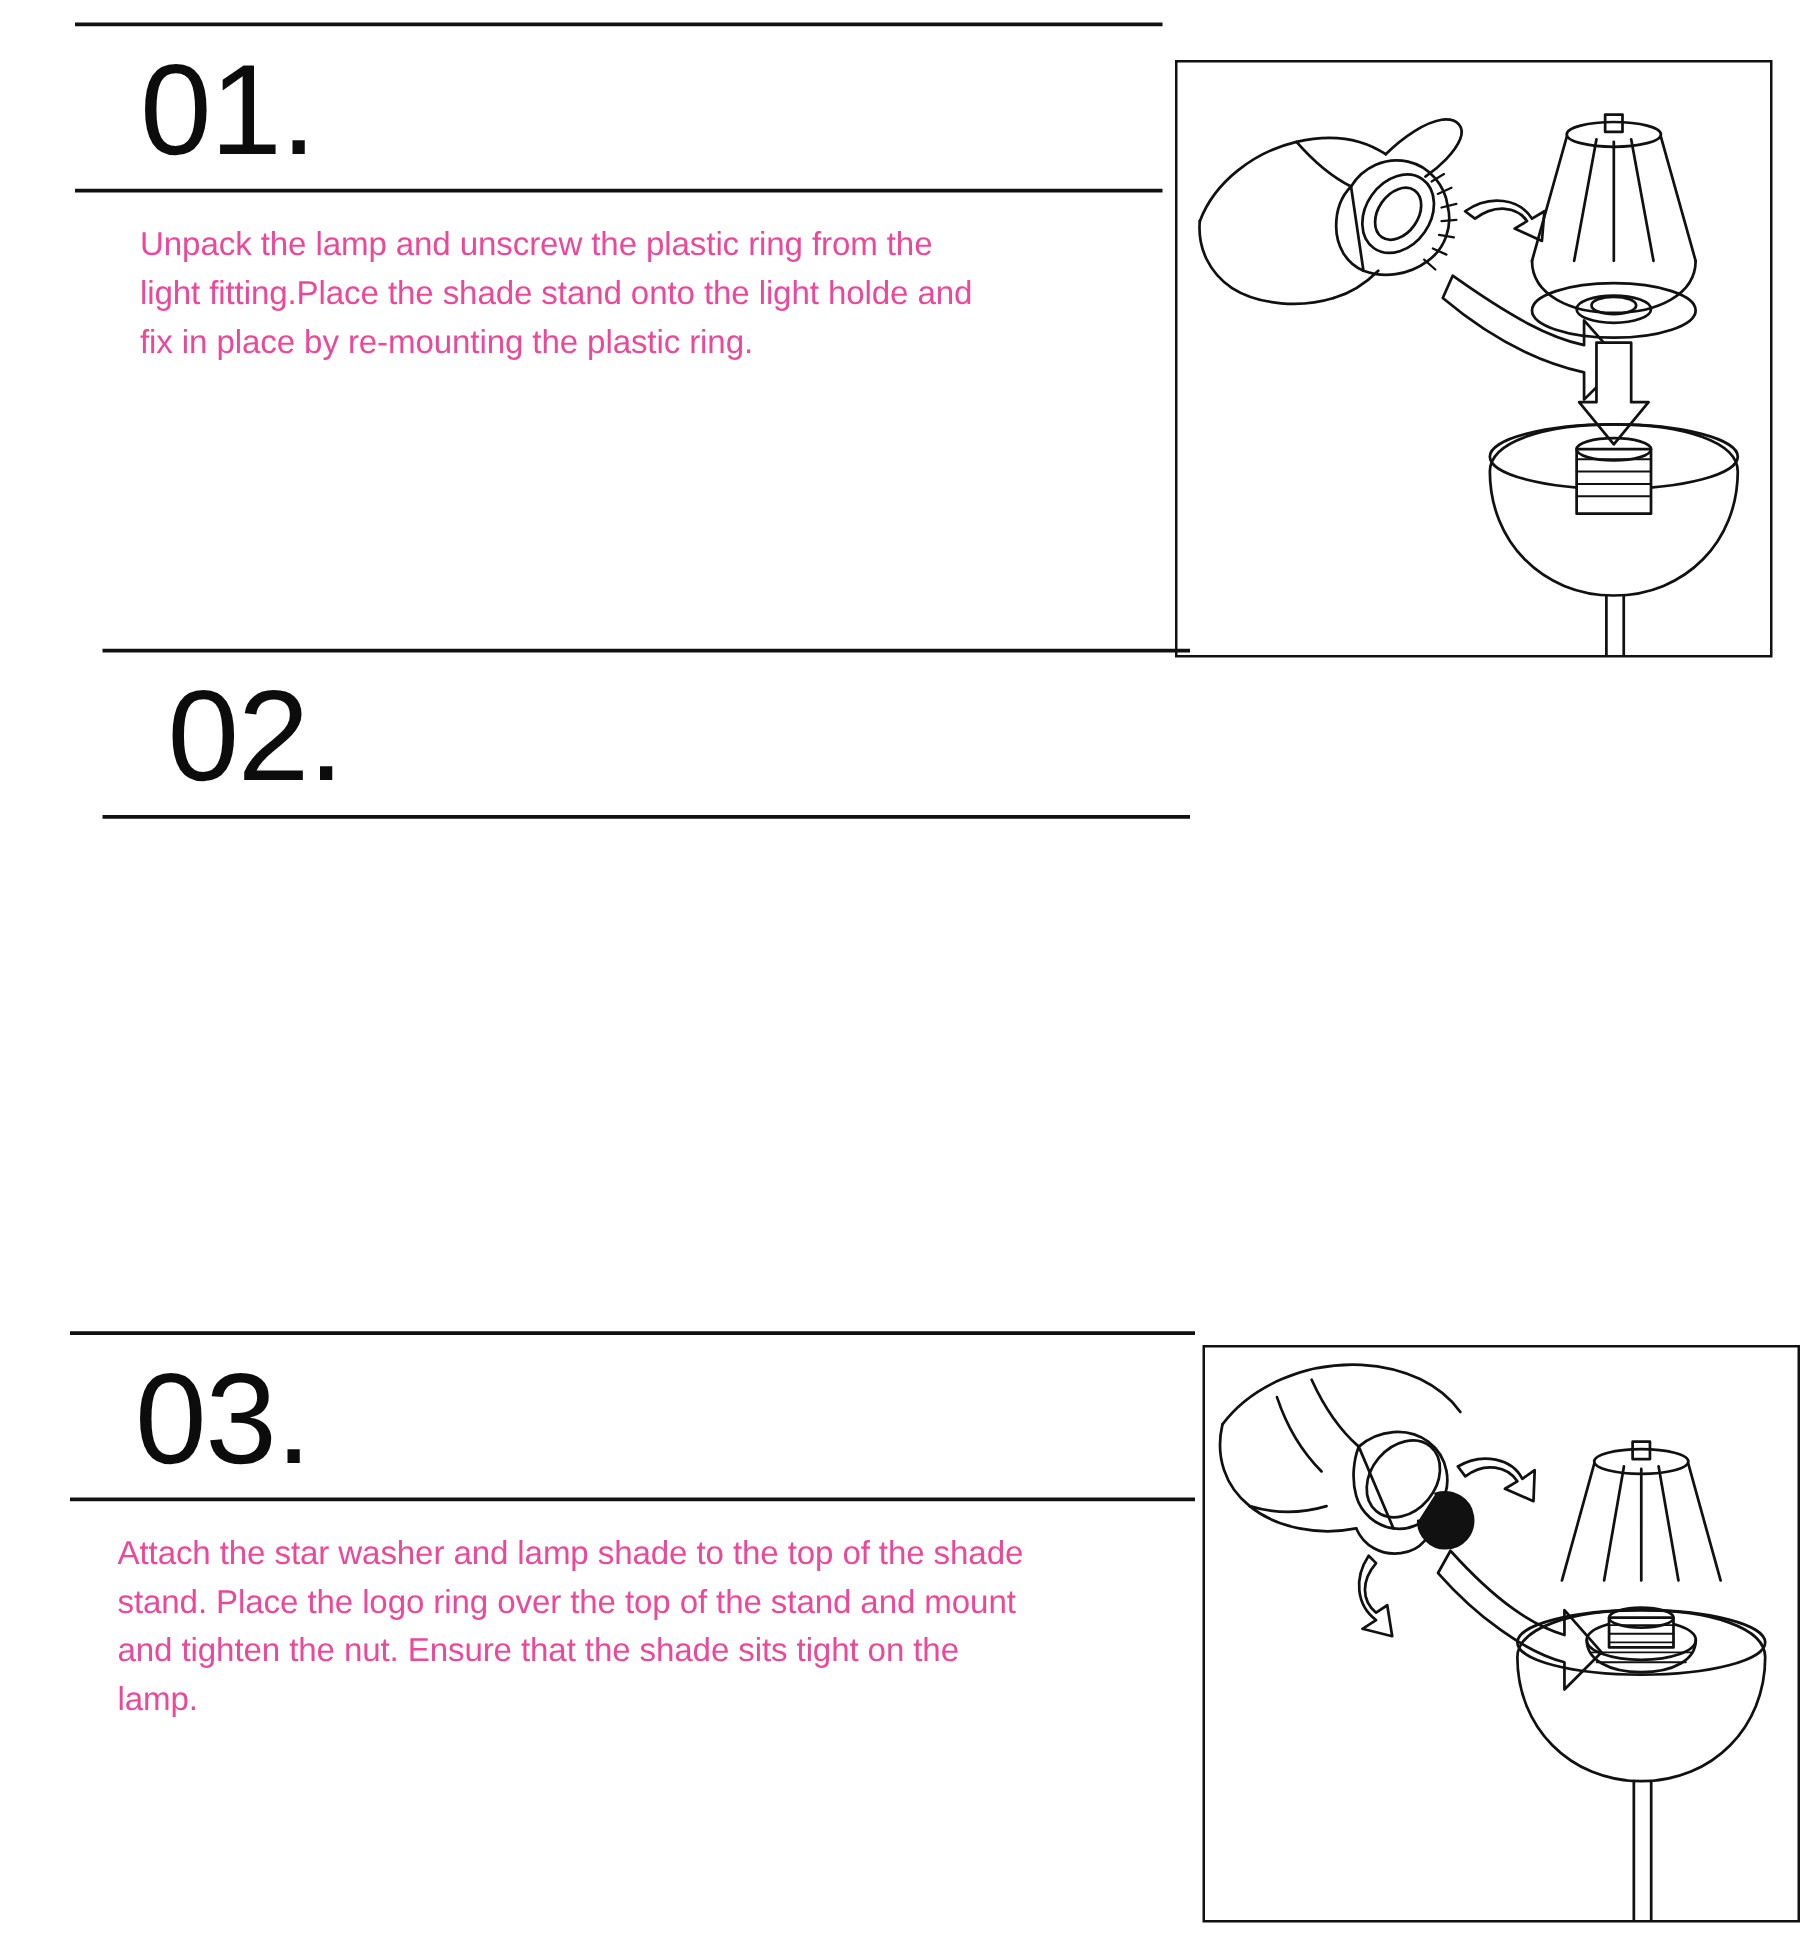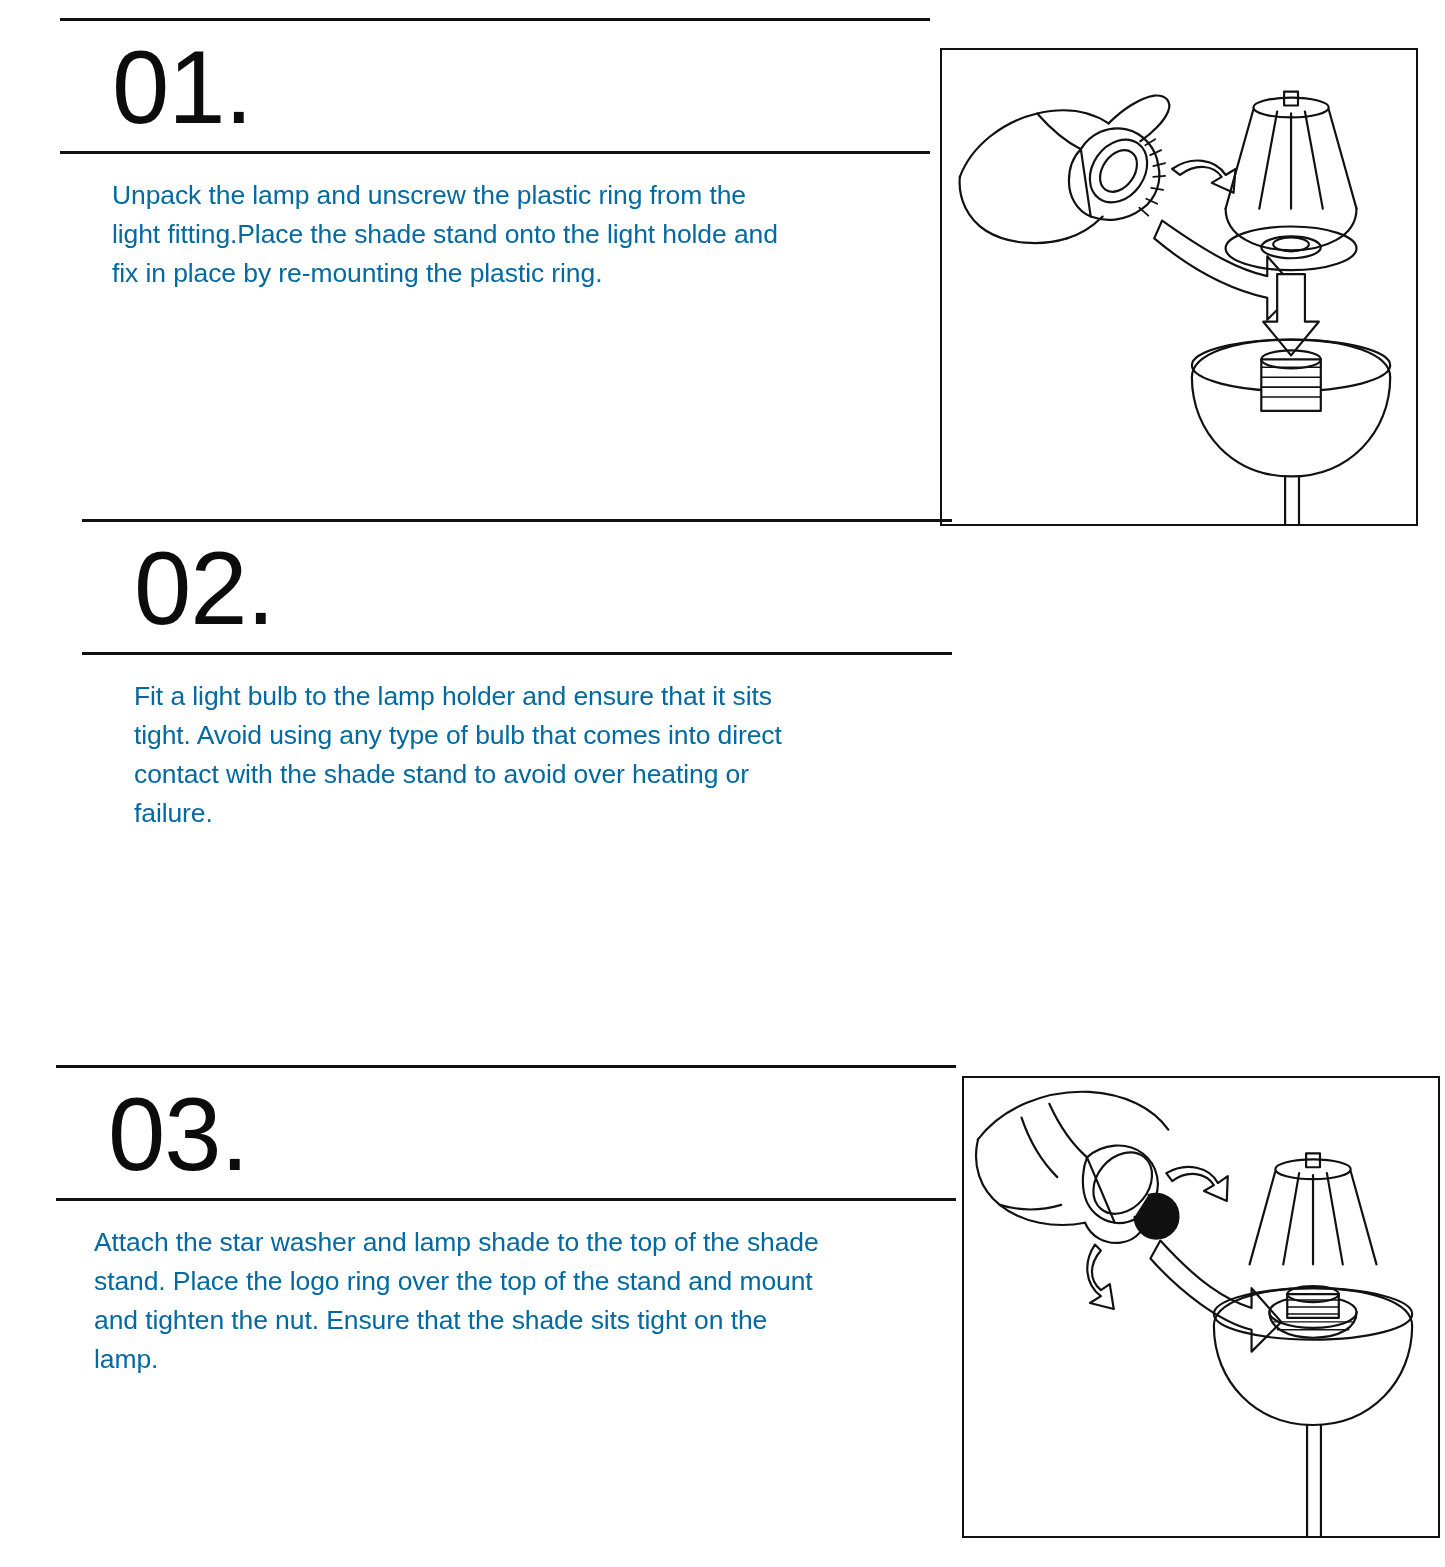--- a/index.html
+++ b/index.html
@@ -59,21 +59,21 @@
     margin: 6px 0 2px 0;
     height: 122px;
     display: flex;
     align-items: center;
   }
   .step-3 .step-number { padding-left: 52px; }
 
   .step-body {
     font-size: 26.5px;
     line-height: 1.47;
-    color: #0369a1;
+    color: #ec4899;
     padding-top: 22px;
     padding-left: 52px;
     padding-right: 40px;
     letter-spacing: -0.1px;
   }
   .step-3 .step-body { padding-left: 38px; padding-right: 130px; }
   .step-1 .step-body { padding-left: 52px; padding-right: 150px; }
   .step-2 .step-body { padding-left: 52px; padding-right: 150px; }
 
   
@@ -144,21 +144,20 @@
       </svg>
     </div>
   </div>
 
   <div class="step step-2">
 
     <div class="text-col">
       <div class="rule top"></div>
       <div class="step-number">02.</div>
       <div class="rule bottom"></div>
-      <div class="step-body">Fit a light bulb to the lamp holder and ensure that it sits tight. Avoid using any type of bulb that comes into direct contact with the shade stand to avoid over heating or failure.</div>
     </div>
 
     <div class="illo illo-2">
       <svg viewBox="0 0 478 462" xmlns="http://www.w3.org/2000/svg" fill="none" stroke="#111" stroke-width="2.2" stroke-linejoin="round" stroke-linecap="round">
 
         <path d="M14 62 C38 30 82 12 126 14 C162 16 190 30 206 52"></path>
         <path d="M14 62 C8 88 16 112 36 128 C58 146 92 152 122 146"></path>
         <path d="M122 146 C128 160 142 168 158 166 C174 164 184 152 182 138"></path>
         <path d="M86 26 C96 48 108 66 124 80"></path>
         <path d="M58 40 C66 64 78 84 94 100"></path>

